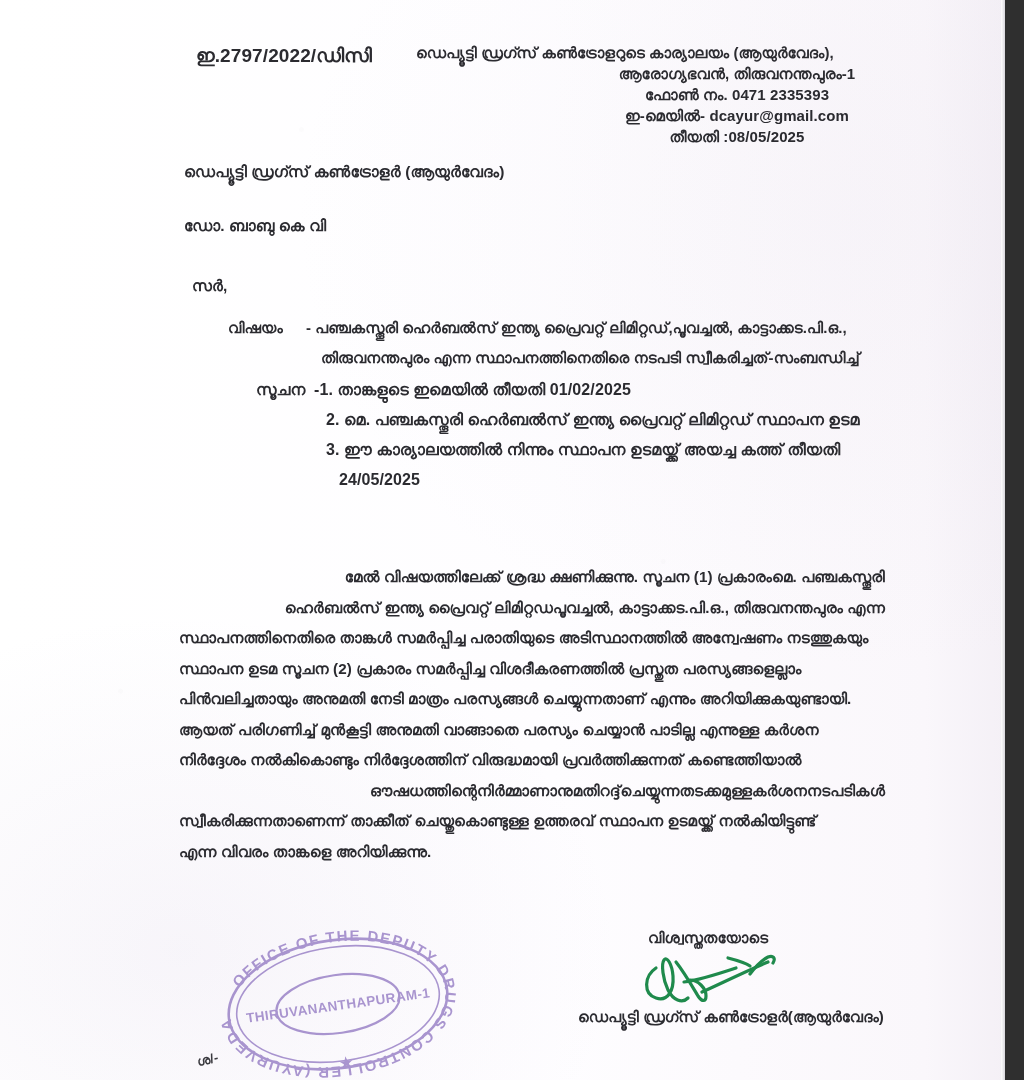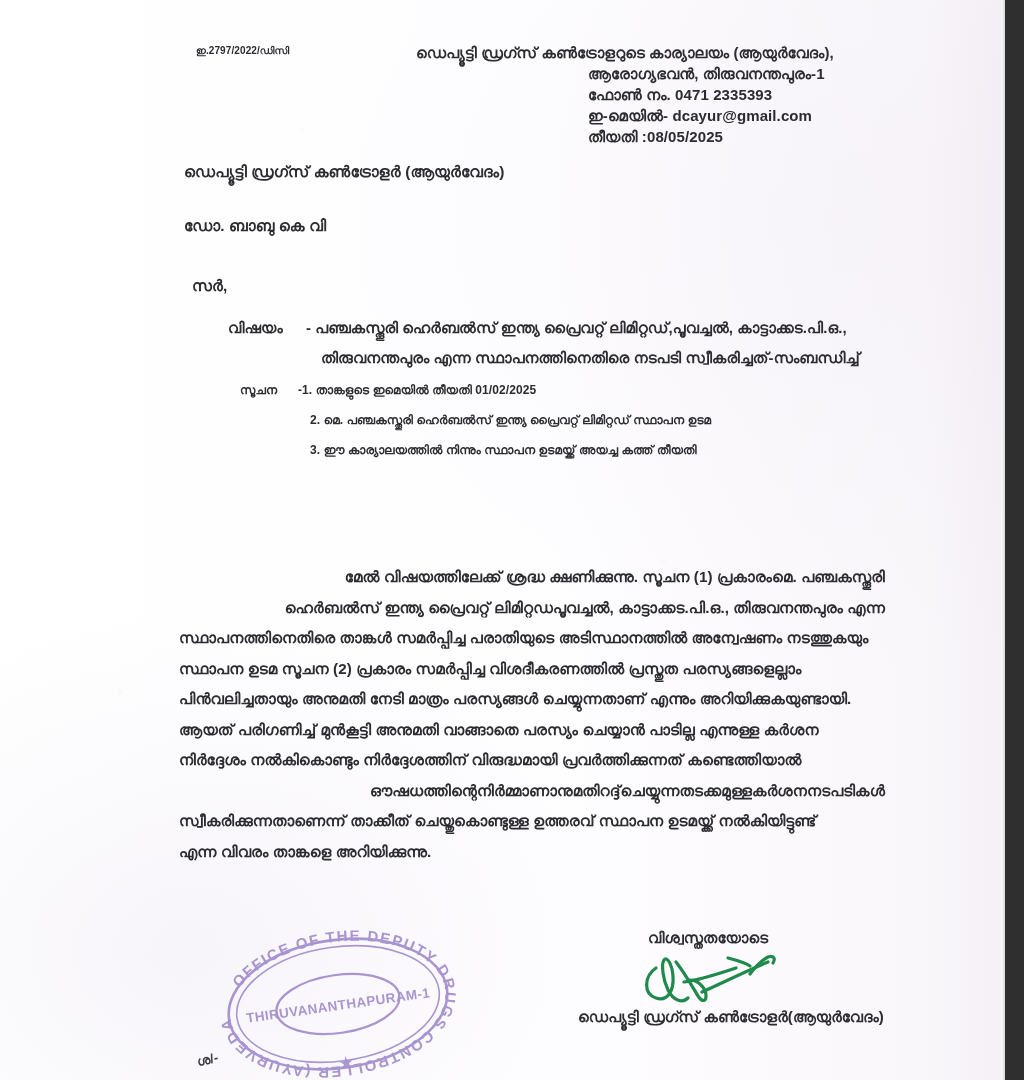--- a/index.html
+++ b/index.html
@@ -75,33 +75,33 @@
   .en {
     font-family: "Liberation Sans", sans-serif;
     font-weight: 700;
   }
 
   
   #file-no {
     position: absolute;
     left: 196px;
     top: 45px;
-    font-size: 10px;
+    font-size: 19px;
     white-space: nowrap;
   }
   #office-block {
     position: absolute;
     left: 416px;
     top: 42px;
     width: 470px;
     font-size: 15px;
     line-height: 21px;
   }
   #office-block .line1 { text-align: left; white-space: nowrap; }
-  #office-block .rest  { text-align: left; padding-left: 172px; white-space: nowrap; }
+  #office-block .rest  { text-align: center; padding-left: 172px; white-space: nowrap; }
 
   
   #from-line {
     position: absolute;
     left: 184px;
     top: 163px;
     font-size: 15.5px;
     white-space: nowrap;
   }
   #to-line {
@@ -133,24 +133,24 @@
     width: 78px;
   }
   #subject-block .s2 {
     display: block;
     padding-left: 93px;
   }
 
   
   #ref-block {
     position: absolute;
-    left: 240px;
+    left: 256px;
     top: 375px;
     width: 690px;
-    font-size: 12px;
+    font-size: 16px;
     line-height: 30px;
   }
   #ref-block .lbl {
     display: inline-block;
     width: 58px;
   }
   #ref-block .item {
     display: block;
     padding-left: 70px;
   }
@@ -258,20 +258,21 @@
     <span class="ml lbl">വിഷയം</span><span class="ml">-</span>
     <span class="ml">പഞ്ചകസ്തൂരി ഹെർബൽസ് ഇന്ത്യ പ്രൈവറ്റ് ലിമിറ്റഡ്,പൂവച്ചൽ, കാട്ടാക്കട.പി.ഒ.,</span>
     <span class="ml s2">തിരുവനന്തപുരം എന്ന  സ്ഥാപനത്തിനെതിരെ നടപടി സ്വീകരിച്ചത്-സംബന്ധിച്ച്</span>
   </div>
 
   <div id="ref-block">
     <span class="ml lbl">സൂചന</span><span class="ml">-1.</span>
     <span class="ml">താങ്കളുടെ ഇമെയിൽ തീയതി 01/02/2025</span>
     <span class="ml item"><span>2.</span> <span>മെ. പഞ്ചകസ്തൂരി ഹെർബൽസ് ഇന്ത്യ പ്രൈവറ്റ് ലിമിറ്റഡ് സ്ഥാപന ഉടമ</span></span>
     <span class="ml item"><span>3.</span> <span>ഈ കാര്യാലയത്തിൽ നിന്നും സ്ഥാപന ഉടമയ്ക്ക് അയച്ച കത്ത് തീയതി</span></span>
+    <span class="ml cont en">24/05/2025</span>
   </div>
 
   <div id="body-block">
       <span class="ml bl just">
         <span class="indent"></span>
         <span>മേൽ വിഷയത്തിലേക്ക് ശ്രദ്ധ ക്ഷണിക്കുന്നു.  സൂചന (1) പ്രകാരം</span>
         <span>മെ. പഞ്ചകസ്തൂരി</span>
       </span>
       <span class="ml bl just">
         <span>ഹെർബൽസ് ഇന്ത്യ  പ്രൈവറ്റ് ലിമിറ്റഡ</span>

